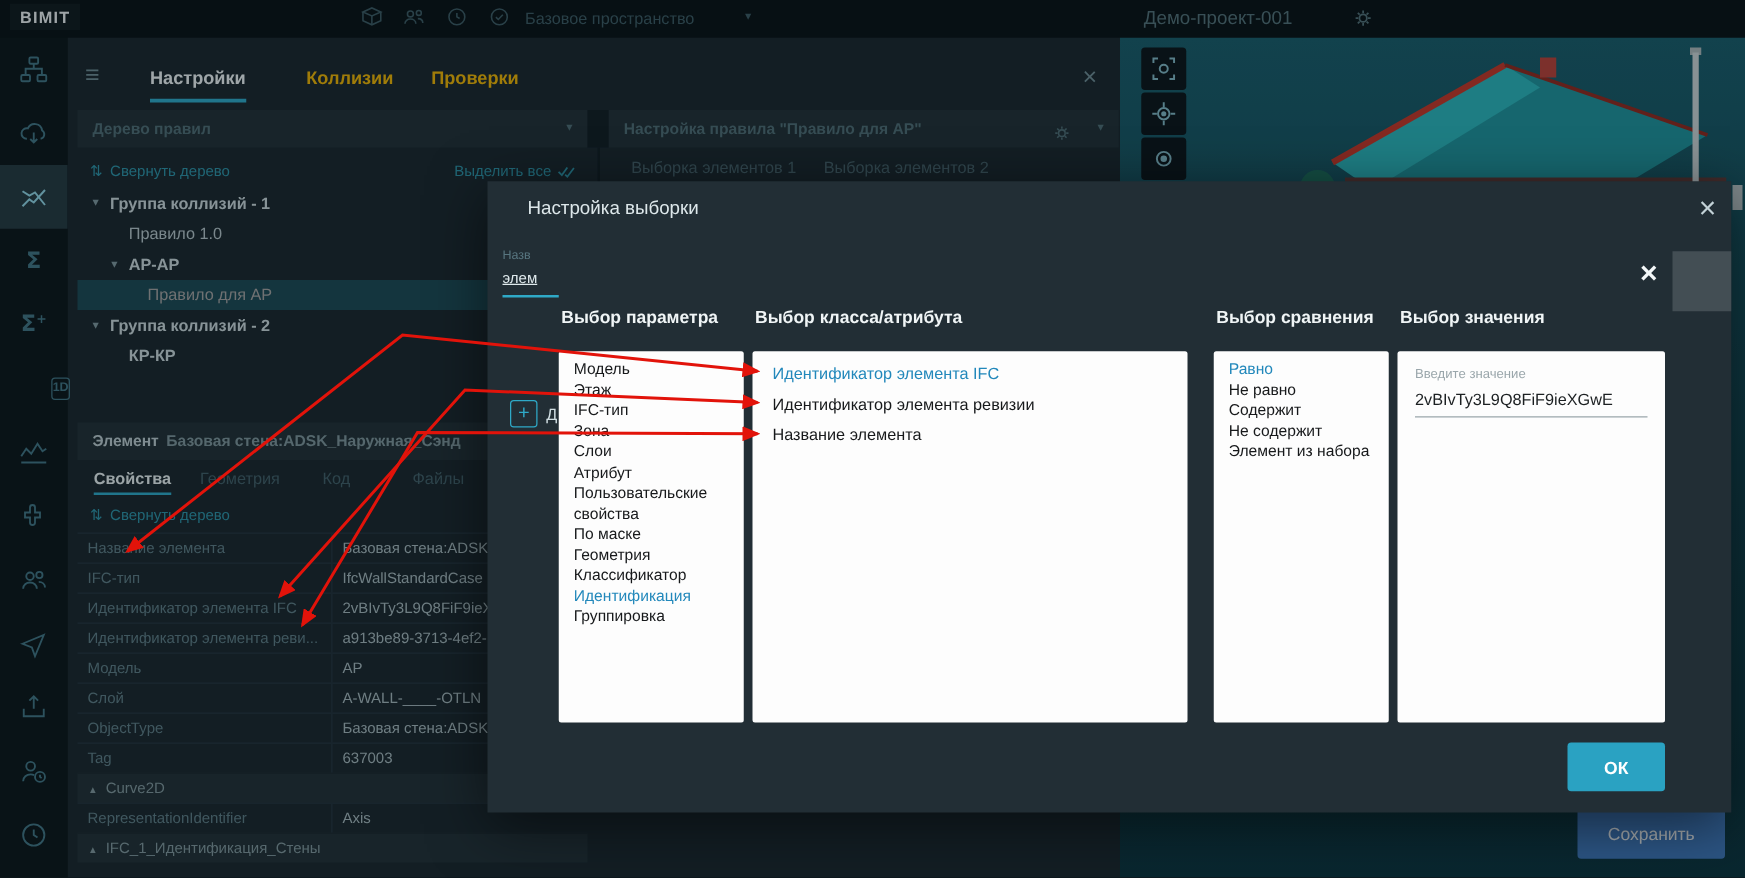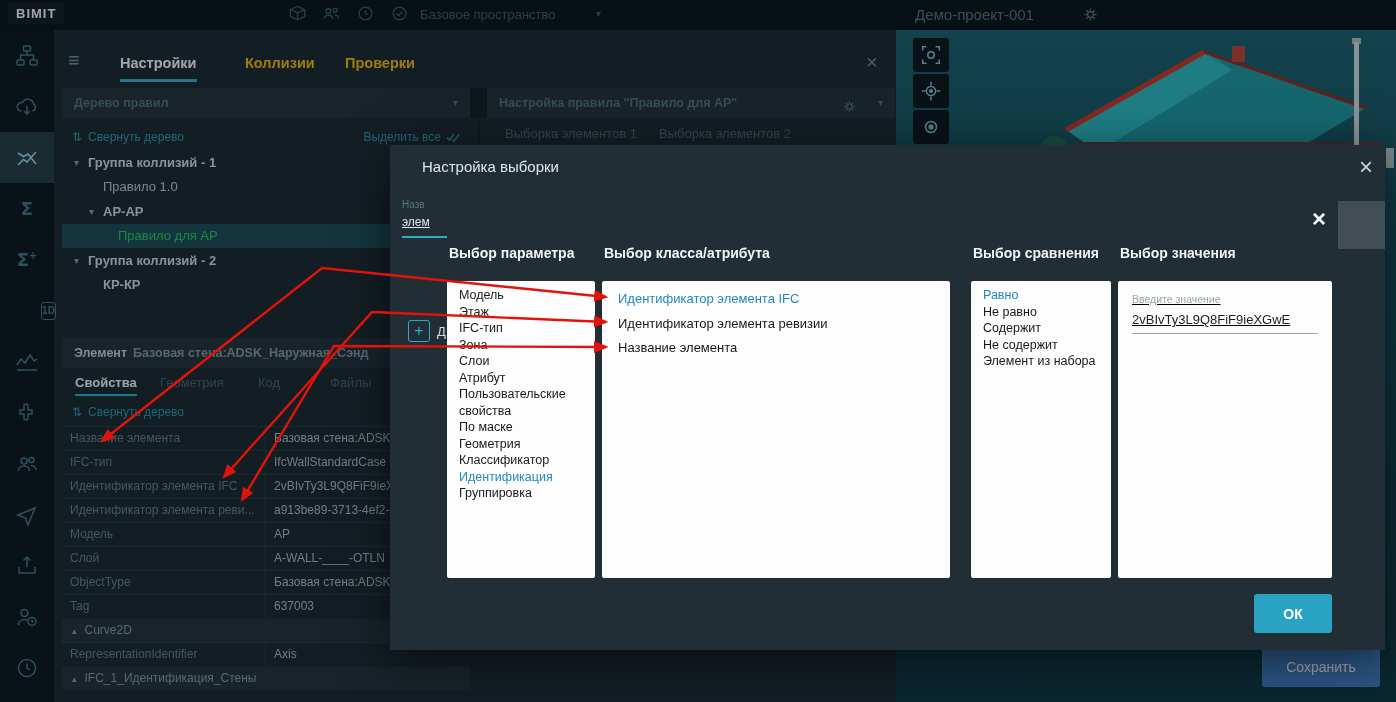--- a/index.html
+++ b/index.html
@@ -47,21 +47,21 @@
 
   .config-tabs { position:absolute; left:433px; top:88px; width:408px; height:30px; color:#46626c; font-size:13px; }
   .config-tab1 { position:absolute; left:18px; top:8px; } .config-tab2 { position:absolute; left:172px; top:8px; }
 
   .tree-area { position:absolute; left:8px; top:88px; width:408px; height:244px; padding-top:6px; }
   .tree-actions { height:26px; display:flex; align-items:center; font-size:12px; color:#2e93a8; padding:0 10px; }
   .tree-actions .right { margin-left:auto; display:flex; align-items:center; gap:5px; }
   .updown { font-size:12px; margin-right:6px; }
   .tree-row { height:24.5px; display:flex; align-items:center; font-size:13px; color:#b3c3c9; cursor:default; }
   .tree-row.tbold { font-weight:bold; color:#c6d4d9; }
-  .tree-row.selected { background:#1c4a56; color:#22c55e; }
+  .tree-row.selected { background:#1c4a56; color:#a3a3a3; }
   .tcaret { width:14px; color:#7e979e; font-size:10px; }
 
   
   .element-panel { position:absolute; left:8px; top:308px; width:408px; }
   .element-header { height:30px; background:#223238; line-height:30px; padding:0 12px; font-size:12.5px;
                     font-weight:bold; white-space:nowrap; overflow:hidden; color:#7c949b; }
   .element-header .pre { color:#b9c9ce; margin-right:6px; }
   .element-tabs { position:relative; height:30px; }
   .etab { position:absolute; top:7px; font-size:13px; color:#42606a; }
   .etab.active { color:#e3edef; font-weight:bold; }
@@ -110,21 +110,21 @@
   .frag-add .dletter { color:#cfdde1; font-size:13px; }
 
   .mcol { position:absolute; top:100px; }
   .mcol0{left:57px;  width:148px;} .mcol1{left:212px; width:348px;}
   .mcol2{left:581px; width:140px;} .mcol3{left:728px; width:214px;}
   .mcol-header { font-size:14px; font-weight:bold; color:#f0f5f6; height:20px; padding-left:2px; white-space:nowrap; }
   .mcol-card { margin-top:16px; height:297px; background:#fdfdfd; border-radius:2px; padding:6px 0; overflow:hidden; }
   .mopt { font-size:12.5px; color:#17191b; padding:0 12px; line-height:16.5px; cursor:pointer; }
   .mcol1 .mopt { line-height:24.5px; padding:0 16px; font-size:13px; }
   .mopt.active { color:#2288bb; }
-  .value-card { margin-top:16px; height:297px; background:#fdfdfd; border-radius:2px; padding:12px 14px;text-decoration:underline; }
+  .value-card { margin-top:16px; height:297px; background:#fdfdfd; border-radius:2px; padding:12px 14px; }
   .float-label { font-size:10.5px; color:#9aa6ab; }
   .value-text { font-size:13px; color:#1c2022; margin-top:7px; padding-bottom:6px;
                 border-bottom:1px solid #9aa6ab; width:186px; white-space:nowrap; overflow:hidden; }
   .ok-btn { position:absolute; left:864px; top:449px; width:78px; height:39px; background:#2aa2c2; border-radius:3px;
             color:#ffffff; font-size:14px; font-weight:bold; display:flex; align-items:center; justify-content:center;
             cursor:pointer; }
 
   
   .arrows { position:absolute; left:0; top:0; z-index:80; pointer-events:none; }
 </style>

